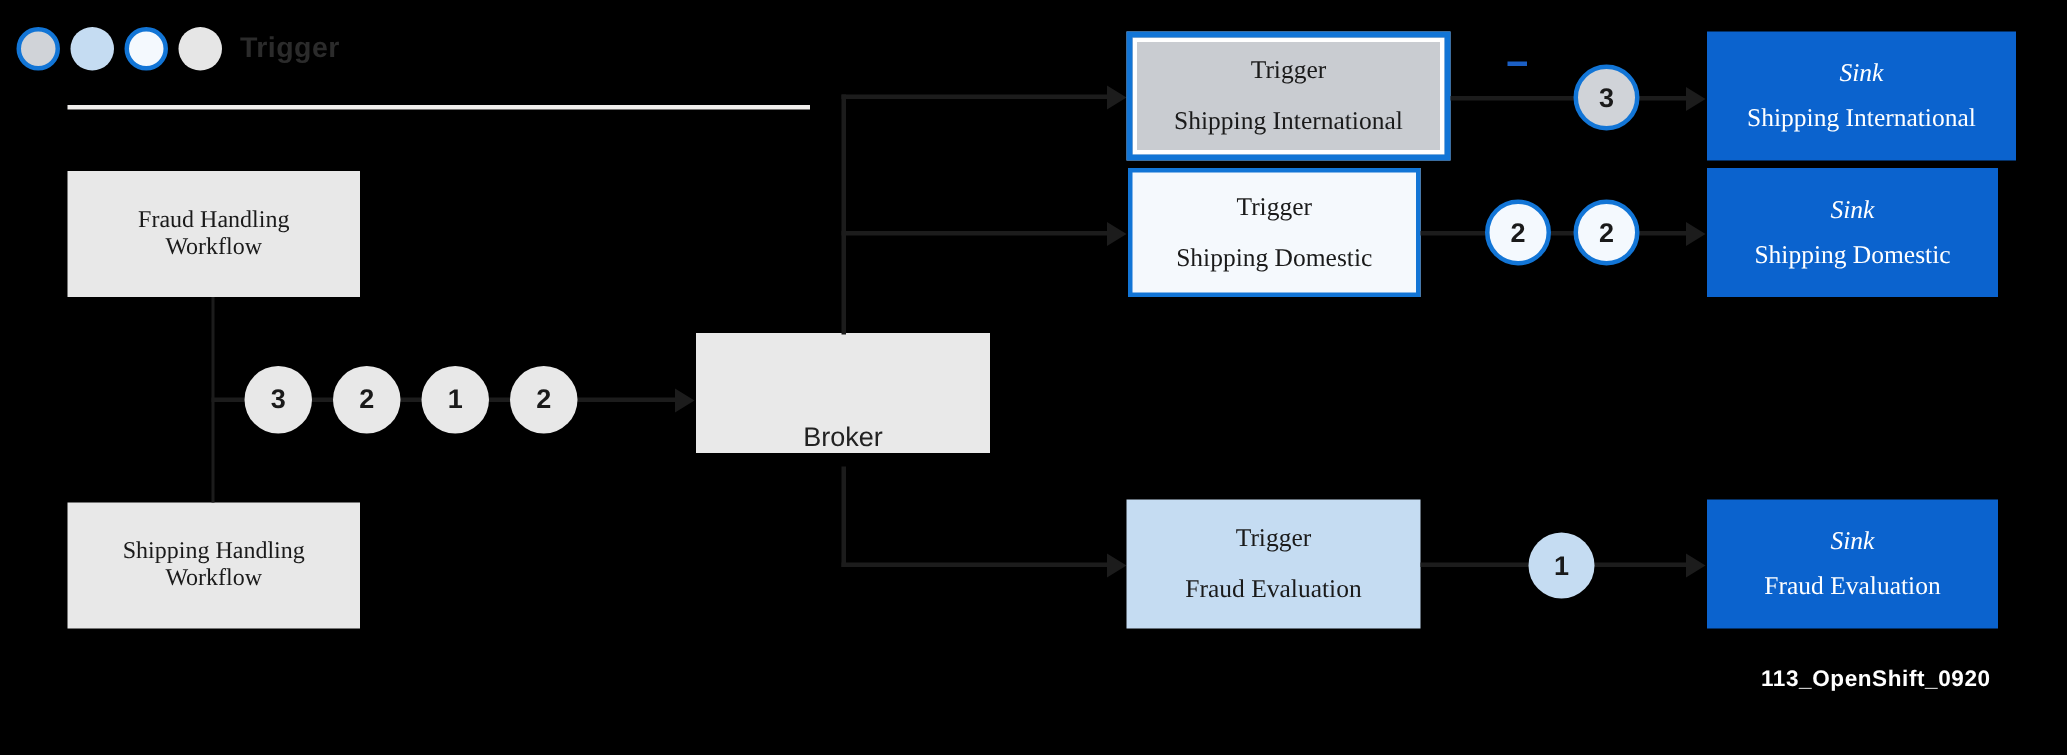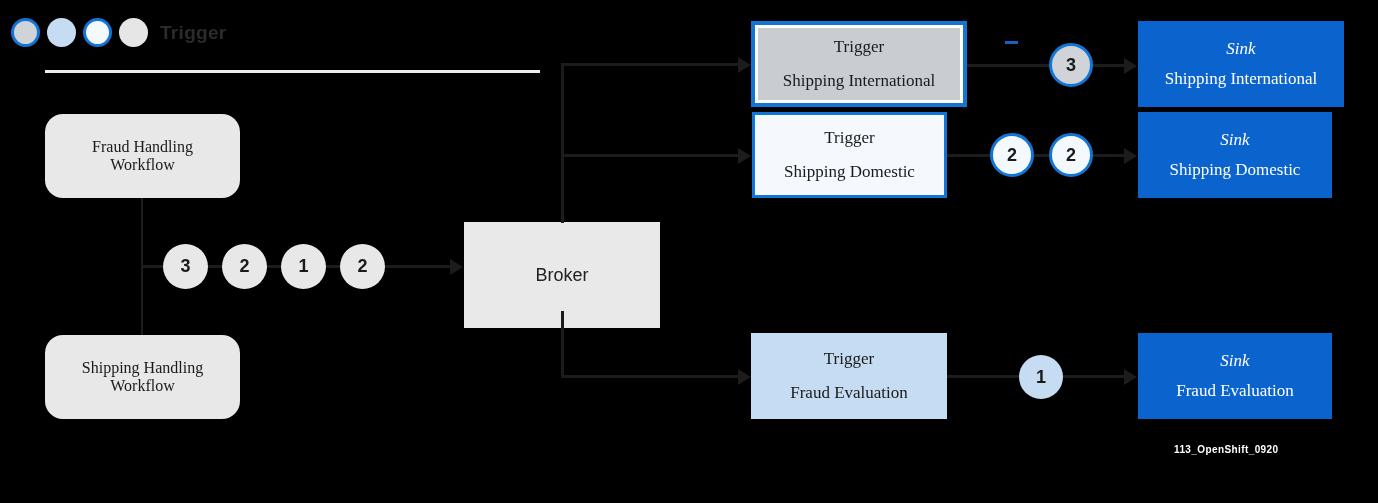--- a/index.html
+++ b/index.html
@@ -49,21 +49,20 @@
     white-space: nowrap;
     text-align: center;
   }
 
   .workflow-box {
     background: #e8e8e8;
     font-family: "Liberation Serif", serif;
     font-size: 16px;
     color: #1a1a1a;
     line-height: 1.15;
-    border-radius: 18px;
   }
   .workflow-box .line1 { margin: 0; }
   .workflow-box .line2 { margin: 0; font-family: Liberation Serif, serif; }
 
   .broker-box {
     background: #e9e9e9;
     font-family: "Liberation Sans", sans-serif;
     font-size: 18px;
     color: #222222;
   }
@@ -135,21 +134,21 @@
   .evt-blue   { background: #c5dcf2; border: none; }
 
   .blue-dash {
     position: absolute;
     background: #1b5fc4;
   }
 
   .corner-label {
     position: absolute;
     font-family: "Liberation Sans", sans-serif;
-    font-size: 10px;
+    font-size: 15px;
     font-weight: bold;
     color: #ffffff;
     letter-spacing: 0.4px;
     white-space: nowrap;
   }
 </style>
 </head>
 <body>
 
 <div id="canvas">
@@ -183,21 +182,21 @@
   <div class="evt evt-gray" style="left:222px; top:244px; width:45px; height:45px;">
     <span>2</span>
   </div>
   <div class="evt evt-gray" style="left:281px; top:244px; width:45px; height:45px;">
     <span>1</span>
   </div>
   <div class="evt evt-gray" style="left:340px; top:244px; width:45px; height:45px;">
     <span>2</span>
   </div>
 
-  <div class="box broker-box" style="left:464px; top:222px; width:196px; height:106px;">
+  <div class="box broker-box" style="left:464px; top:222px; width:196px; height:80px;justify-content:flex-end;">
     <div class="line1">Broker</div>
   </div>
 
   <div class="vline" style="left:561px; top:63px; width:3px; height:160px;"></div>
 
   <div class="hline" style="left:561px; top:63px; width:180px; height:3px;"></div>
   <div class="arrowhead" style="left:738px; top:57px;"></div>
 
   <div class="hline" style="left:561px; top:154px; width:180px; height:3px;"></div>
   <div class="arrowhead" style="left:738px; top:148px;"></div>

